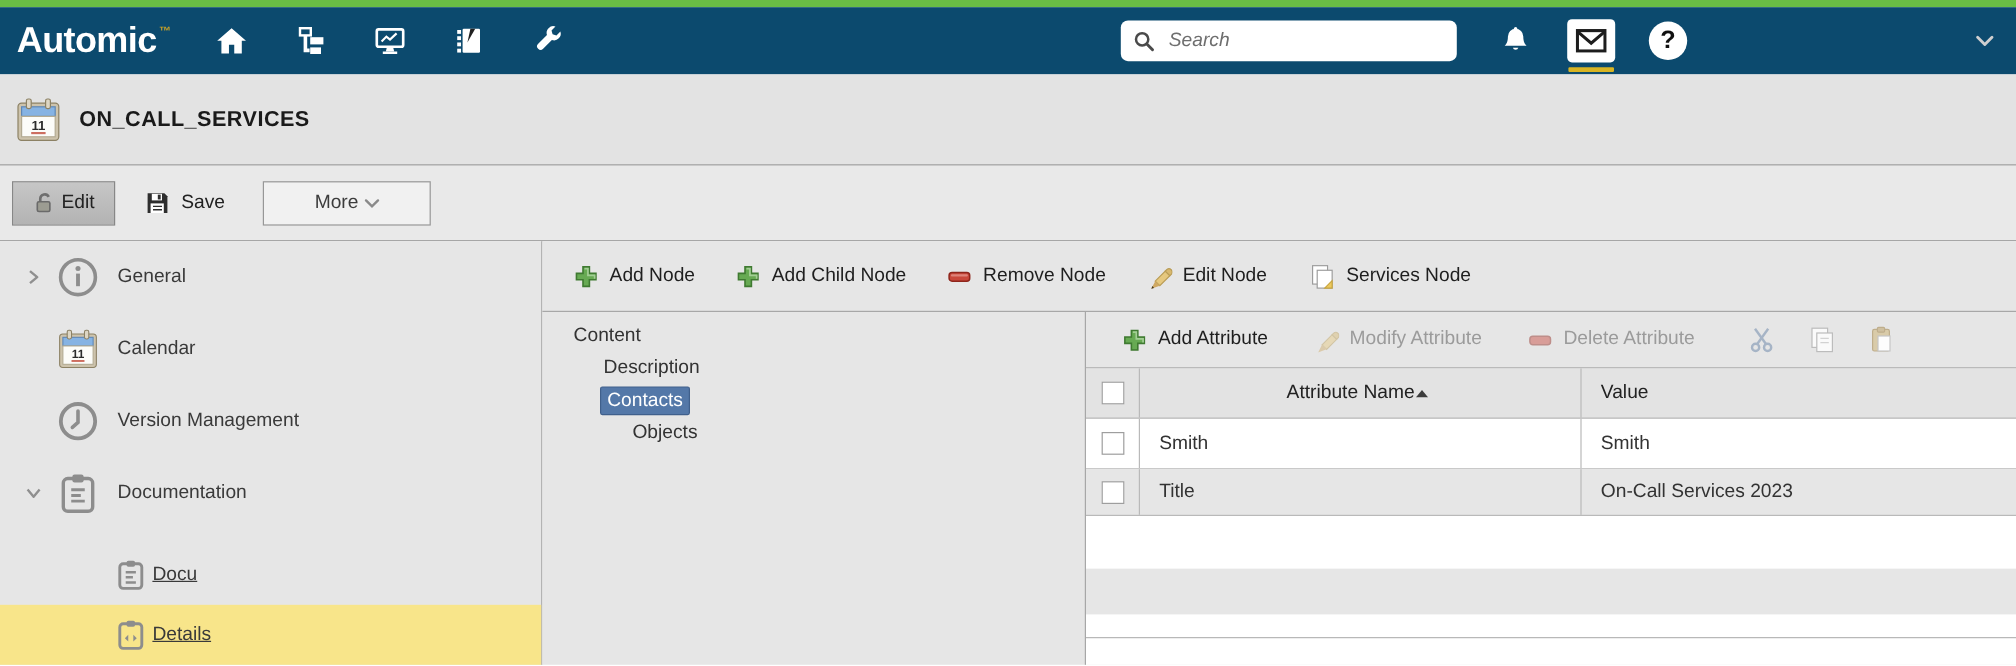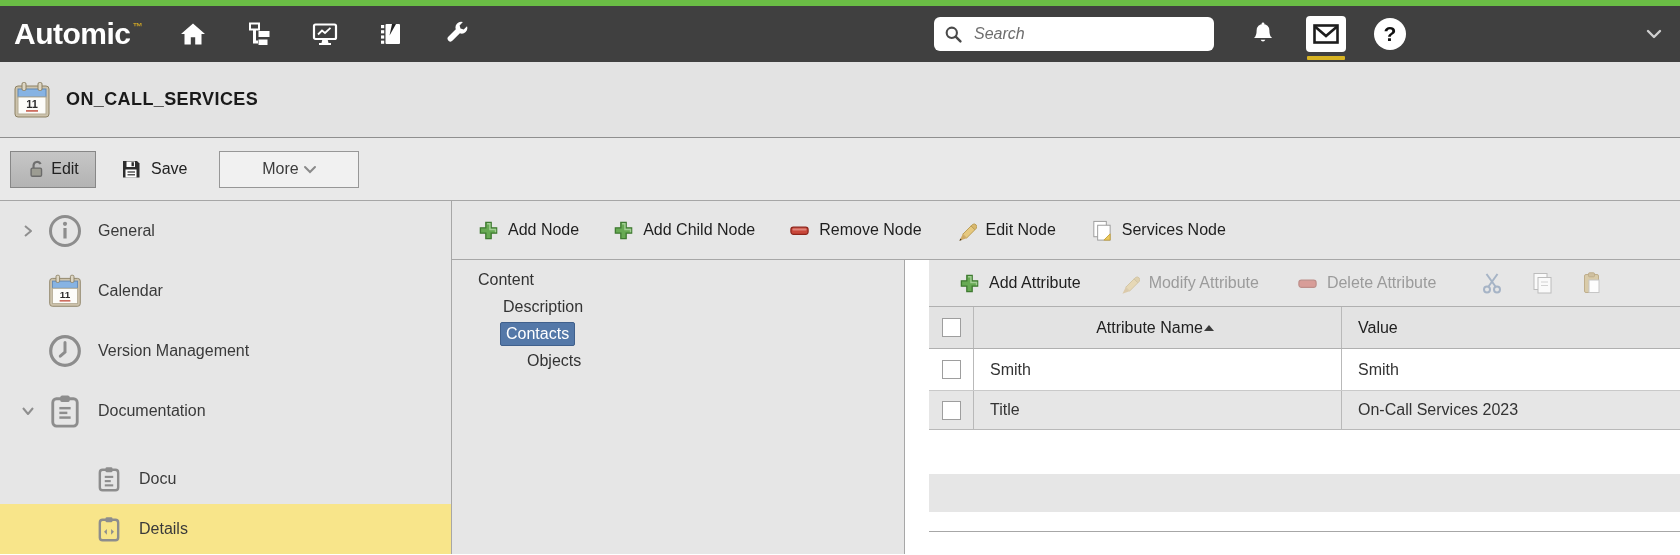--- a/index.html
+++ b/index.html
@@ -1,21 +1,21 @@
 <!DOCTYPE html>
 <html><head>
 <meta charset="utf-8">
 <style>
   * { box-sizing: border-box; }
   html,body { margin:0; padding:0; width:1680px; height:555px; overflow:hidden;
               font-family:"Liberation Sans", sans-serif; background:#fff; font-size:16px; color:#333; }
 
   
   .green-strip { height:6px; background:#6abd45; }
-  .topbar { height:56px; background:#404040; display:flex; align-items:center; color:#fff; }
+  .topbar { height:56px; background:#0c4a6e; display:flex; align-items:center; color:#fff; }
   .logo { display:flex; align-items:flex-start; margin-left:14px; font-size:30px; font-weight:bold;
           letter-spacing:-0.5px; color:#fff; line-height:1; }
   .logo .tm { font-size:10px; color:#c9a227; margin-top:3px; margin-left:2px; font-weight:bold; }
   .top-nav { display:flex; align-items:center; gap:40px; margin-left:38px; }
   .top-icon { width:26px; height:26px; display:flex; align-items:center; justify-content:center; cursor:pointer; }
 
   .search-wrap { margin-left:auto; width:280px; height:34px; background:#fff; border-radius:6px;
                  display:flex; align-items:center; padding:0 10px; }
   .search-wrap input { border:none; outline:none; background:transparent; width:100%; margin-left:9px;
                        font-size:16px; color:#333; font-family:inherit; }
@@ -45,31 +45,31 @@
   
   .content { display:flex; height:353px; }
 
   .sidebar { width:452px; background:#e6e6e6; border-right:1px solid #a7a7a7; flex:none; }
   .side-item { height:60px; display:flex; align-items:center; padding-left:14px; cursor:pointer; }
   .side-item .expander { width:28px; display:flex; align-items:center; justify-content:center; }
   .side-item .s-icon { width:38px; display:flex; align-items:center; justify-content:center; margin-left:4px; }
   .side-item .s-label { margin-left:14px; font-size:16px; color:#3a3a3a; }
   .side-item.child { height:50px; padding-left:95px; }
   .side-item.child .s-icon { width:28px; margin-left:0; }
-  .side-item.child .s-label { margin-left:16px; }
+  .side-item.child .s-label { margin-left:4px;text-decoration:underline; }
   .side-item.first-child { margin-top:13px; }
   .side-item.selected { background:#f8e58a; }
 
   .content-right { flex:1; display:flex; flex-direction:column; min-width:0; }
   .node-toolbar { height:59px; background:#e6e6e6; border-bottom:1px solid #a7a7a7;
                   display:flex; align-items:center; padding-left:26px; gap:34px; flex:none; }
   .tool-item { display:flex; align-items:center; gap:9px; font-size:16px; color:#1f1f1f; cursor:pointer; white-space:nowrap; }
   .tool-item.disabled { color:#9b9b9b; cursor:default; }
 
-  .panels { flex:1; display:flex; min-height:0;gap:24px; }
+  .panels { flex:1; display:flex; min-height:0; }
   .tree-panel { width:453px; background:#e6e6e6; border-right:1px solid #a7a7a7; flex:none; padding-top:6px; }
   .tree-item { font-size:16px; color:#333; line-height:27px; cursor:pointer; }
   .ti-0 { padding-left:26px; } .ti-1 { padding-left:51px; } .ti-2 { padding-left:75px; }
   .tree-item.selected { padding-left:0; }
   .tree-item.selected .pill { display:inline-block; margin-left:48px; background:#5478a8; border:1px solid #40608c;
                               color:#fff; padding:0 5px; line-height:22px; border-radius:2px; }
 
   .attr-panel { flex:1; background:#e6e6e6; display:flex; flex-direction:column; min-width:0; }
   .attr-toolbar { height:46px; display:flex; align-items:center; padding-left:30px; gap:38px; flex:none; }
   .icon-trio { display:flex; align-items:center; gap:26px; margin-left:6px; }

